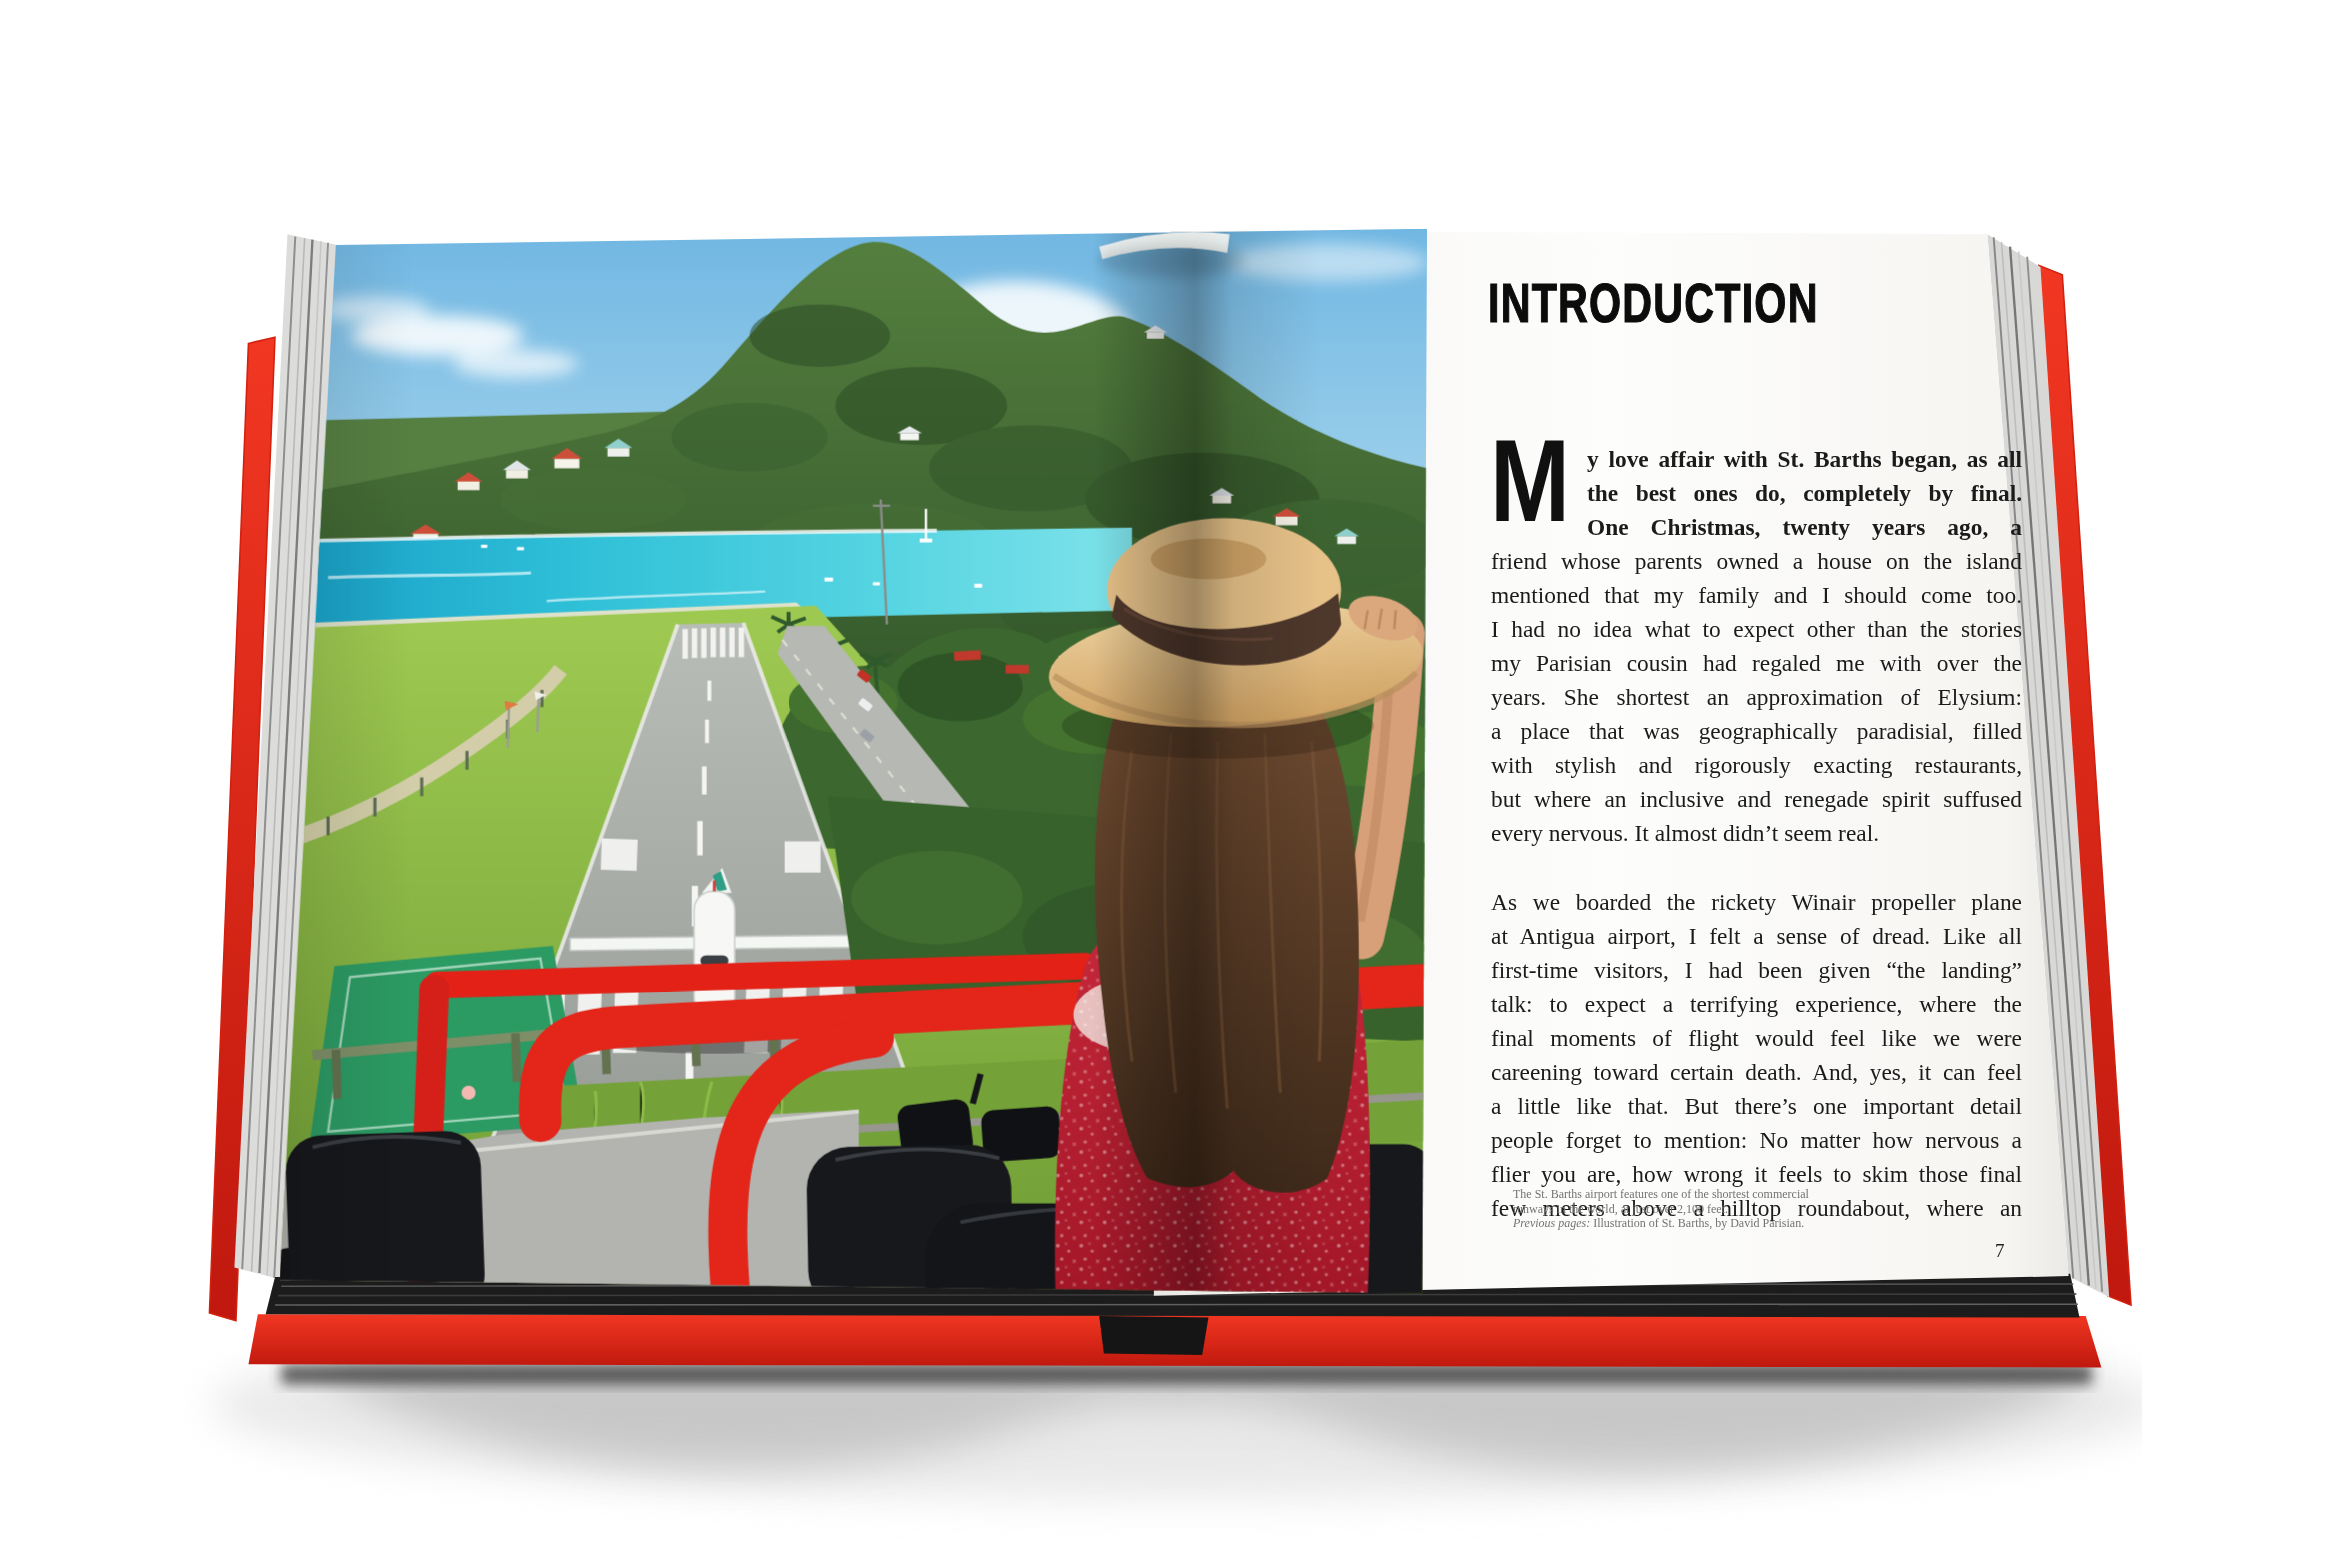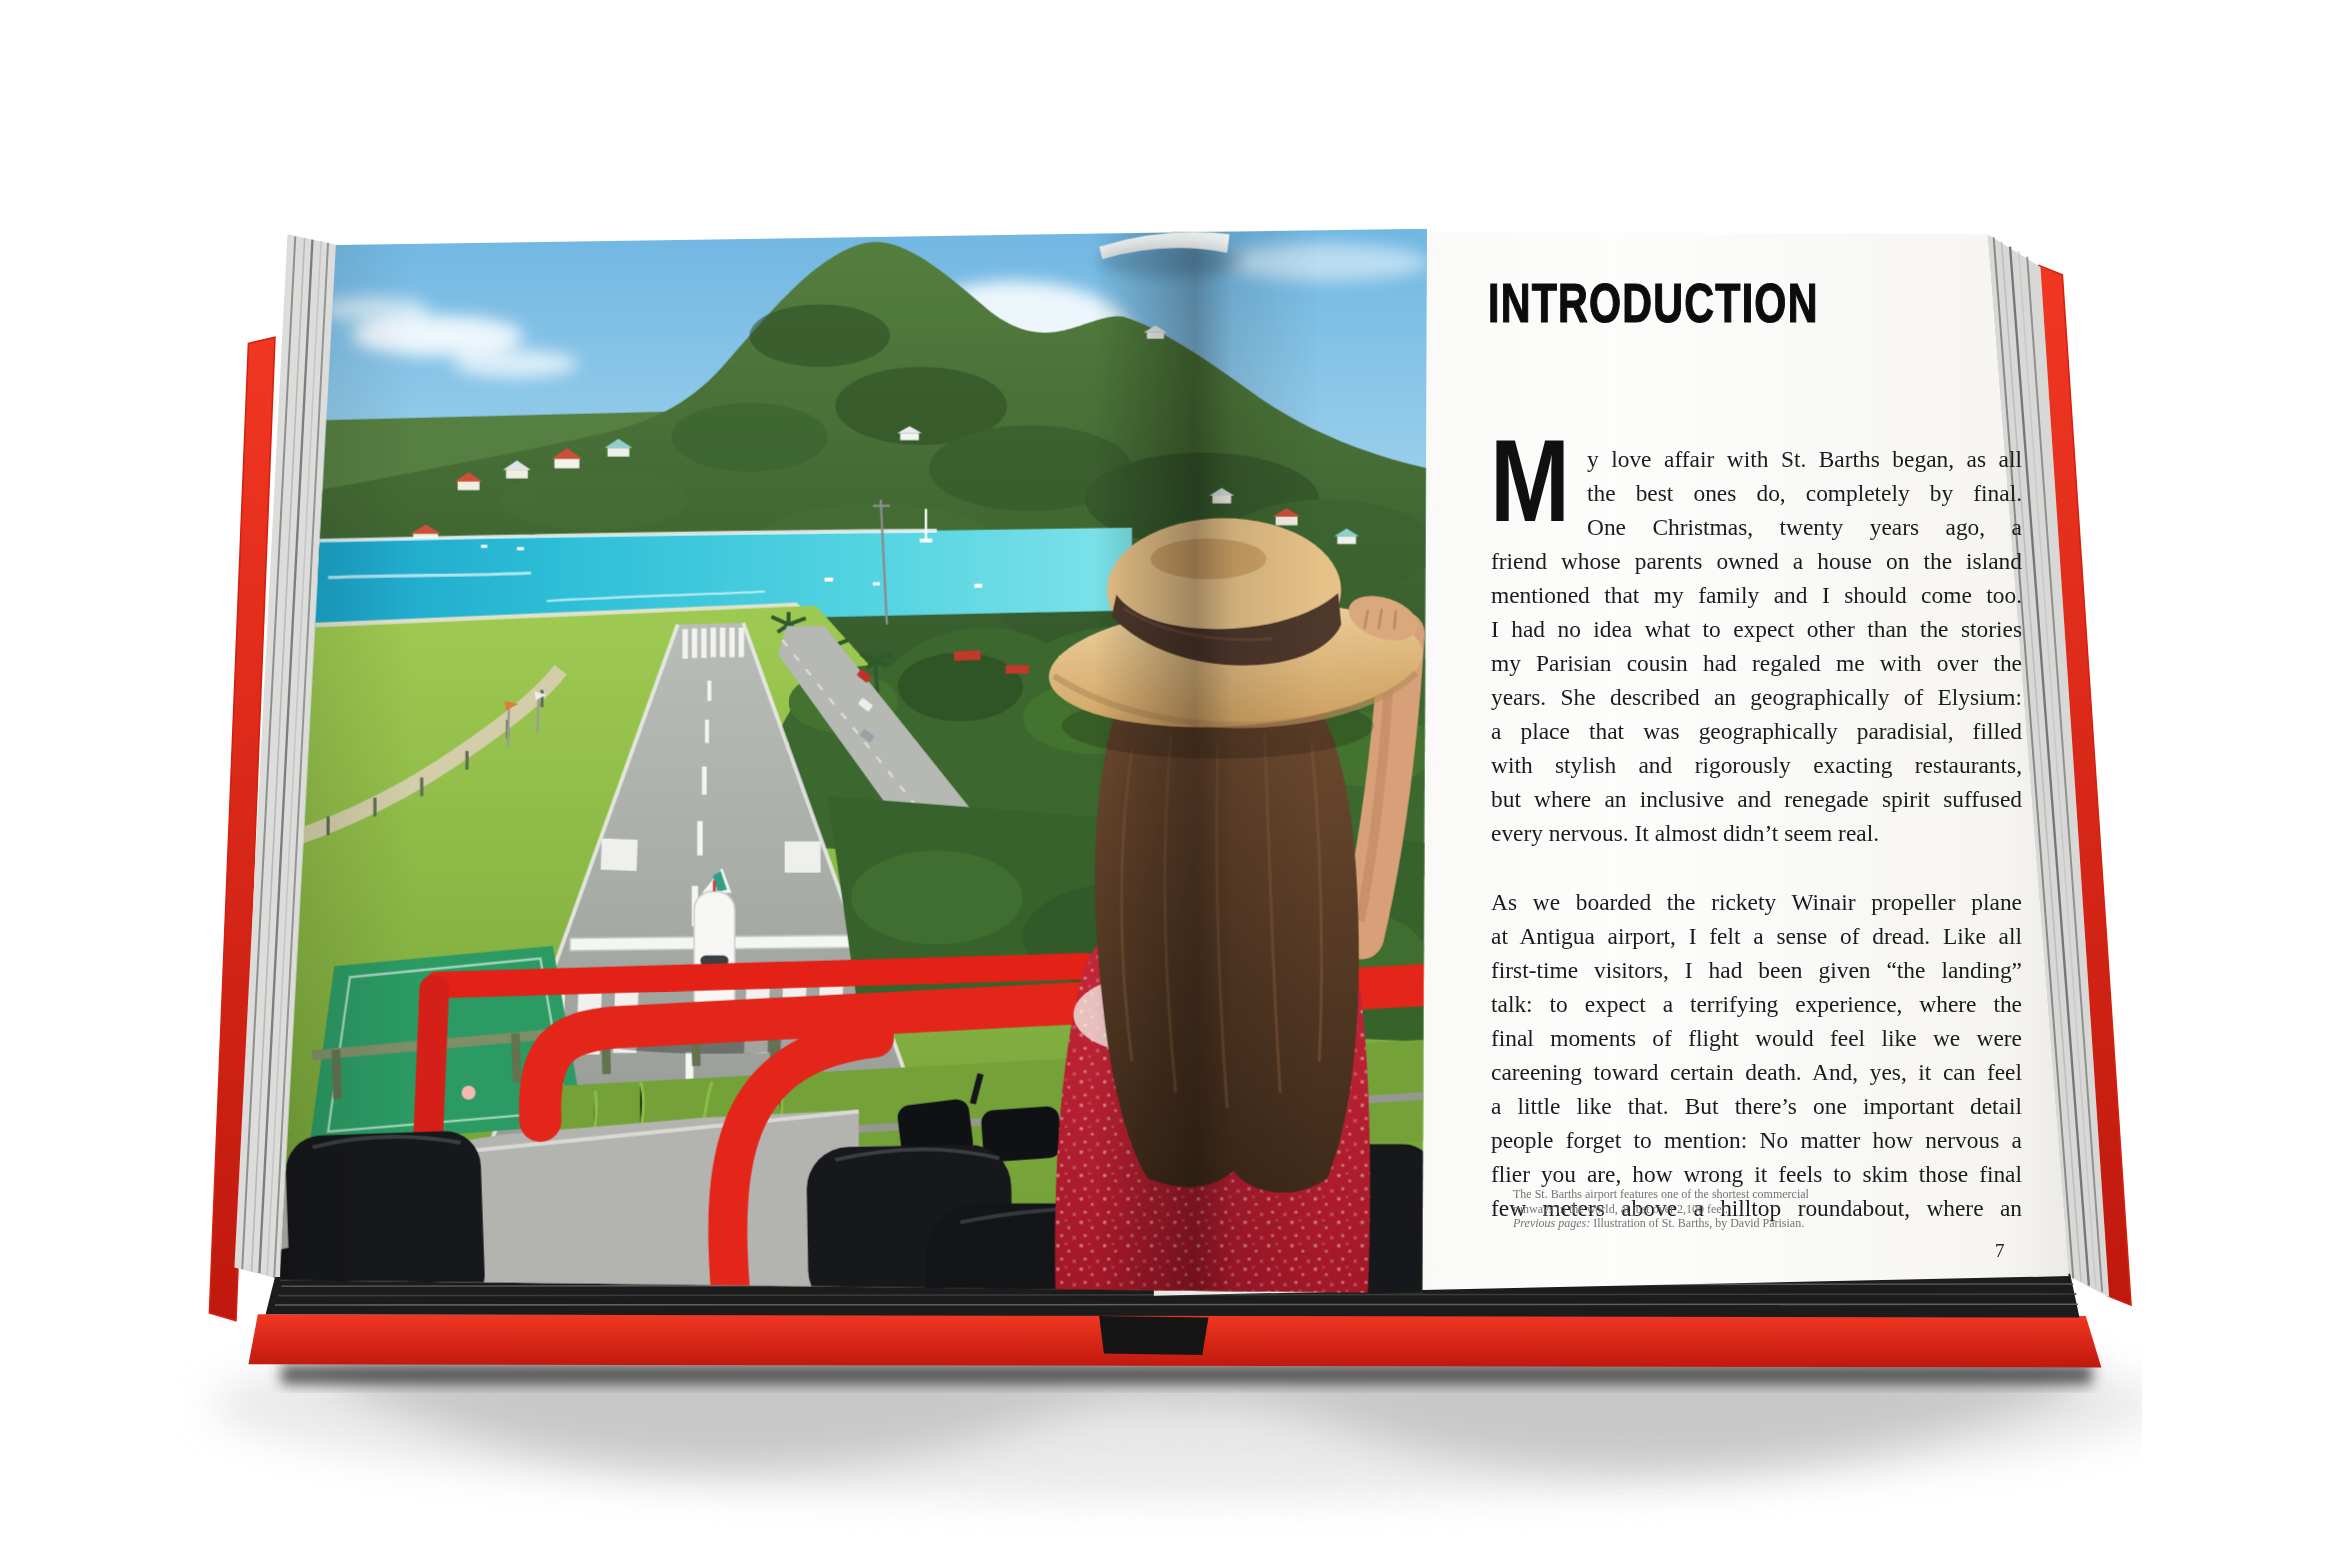--- a/index.html
+++ b/index.html
@@ -10,21 +10,21 @@
   .page-title{left:1488px;top:276px;font-family:"Liberation Sans",sans-serif;
     font-weight:bold;font-size:55px;line-height:1;letter-spacing:1.6px;color:#0c0c0c;
     transform:scaleX(.75);transform-origin:left top;white-space:nowrap;
     -webkit-text-stroke:1.2px #0c0c0c;}
   .drop-cap{left:1490px;top:422px;font-family:"Liberation Sans",sans-serif;
     font-weight:bold;font-size:117px;line-height:1;color:#101010;
     transform:scaleX(.82);transform-origin:left top;}
   .bodycol{left:1491px;top:442px;width:531px;font-size:23.4px;color:#1b1b1b;}
   .line{height:34px;line-height:34px;text-align:justify;text-align-last:justify;
     white-space:nowrap;overflow:visible;}
-  .line.ind{padding-left:96px;}
+  .line.ind{padding-left:96px;font-weight:bold;}
   .line.left{text-align-last:left;}
   .para2{margin-top:35px;}
   .caption{left:1513px;top:1187px;width:328px;font-size:12px;line-height:14.7px;color:#737373;}
   .caption .cl{white-space:nowrap;}
   .pagenum{left:1995px;top:1240px;font-size:19px;color:#222;}
 </style>
 </head>
 <body>
 
 <div class="stage">
@@ -506,21 +506,21 @@
 
 <div class="ovl bodycol">
   <div>
     <div class="line ind">y love affair with St. Barths began, as all</div>
     <div class="line ind">the best ones do, completely by final.</div>
     <div class="line ind">One Christmas, twenty years ago, a</div>
     <div class="line">friend whose parents owned a house on the island</div>
     <div class="line">mentioned that my family and I should come too.</div>
     <div class="line">I had no idea what to expect other than the stories</div>
     <div class="line">my Parisian cousin had regaled me with over the</div>
-    <div class="line">years. She described an geographically of Elysium:</div>
+    <div class="line">years. She shortest an approximation of Elysium:</div>
     <div class="line">a place that was geographically paradisial, filled</div>
     <div class="line">with stylish and rigorously exacting restaurants,</div>
     <div class="line">but where an inclusive and renegade spirit suffused</div>
     <div class="line left">every nervous. It almost didn’t seem real.</div>
   </div>
   <div class="para2">
     <div class="line">As we boarded the rickety Winair propeller plane</div>
     <div class="line">at Antigua airport, I felt a sense of dread. Like all</div>
     <div class="line">first-time visitors, I had been given “the landing”</div>
     <div class="line">talk: to expect a terrifying experience, where the</div>

